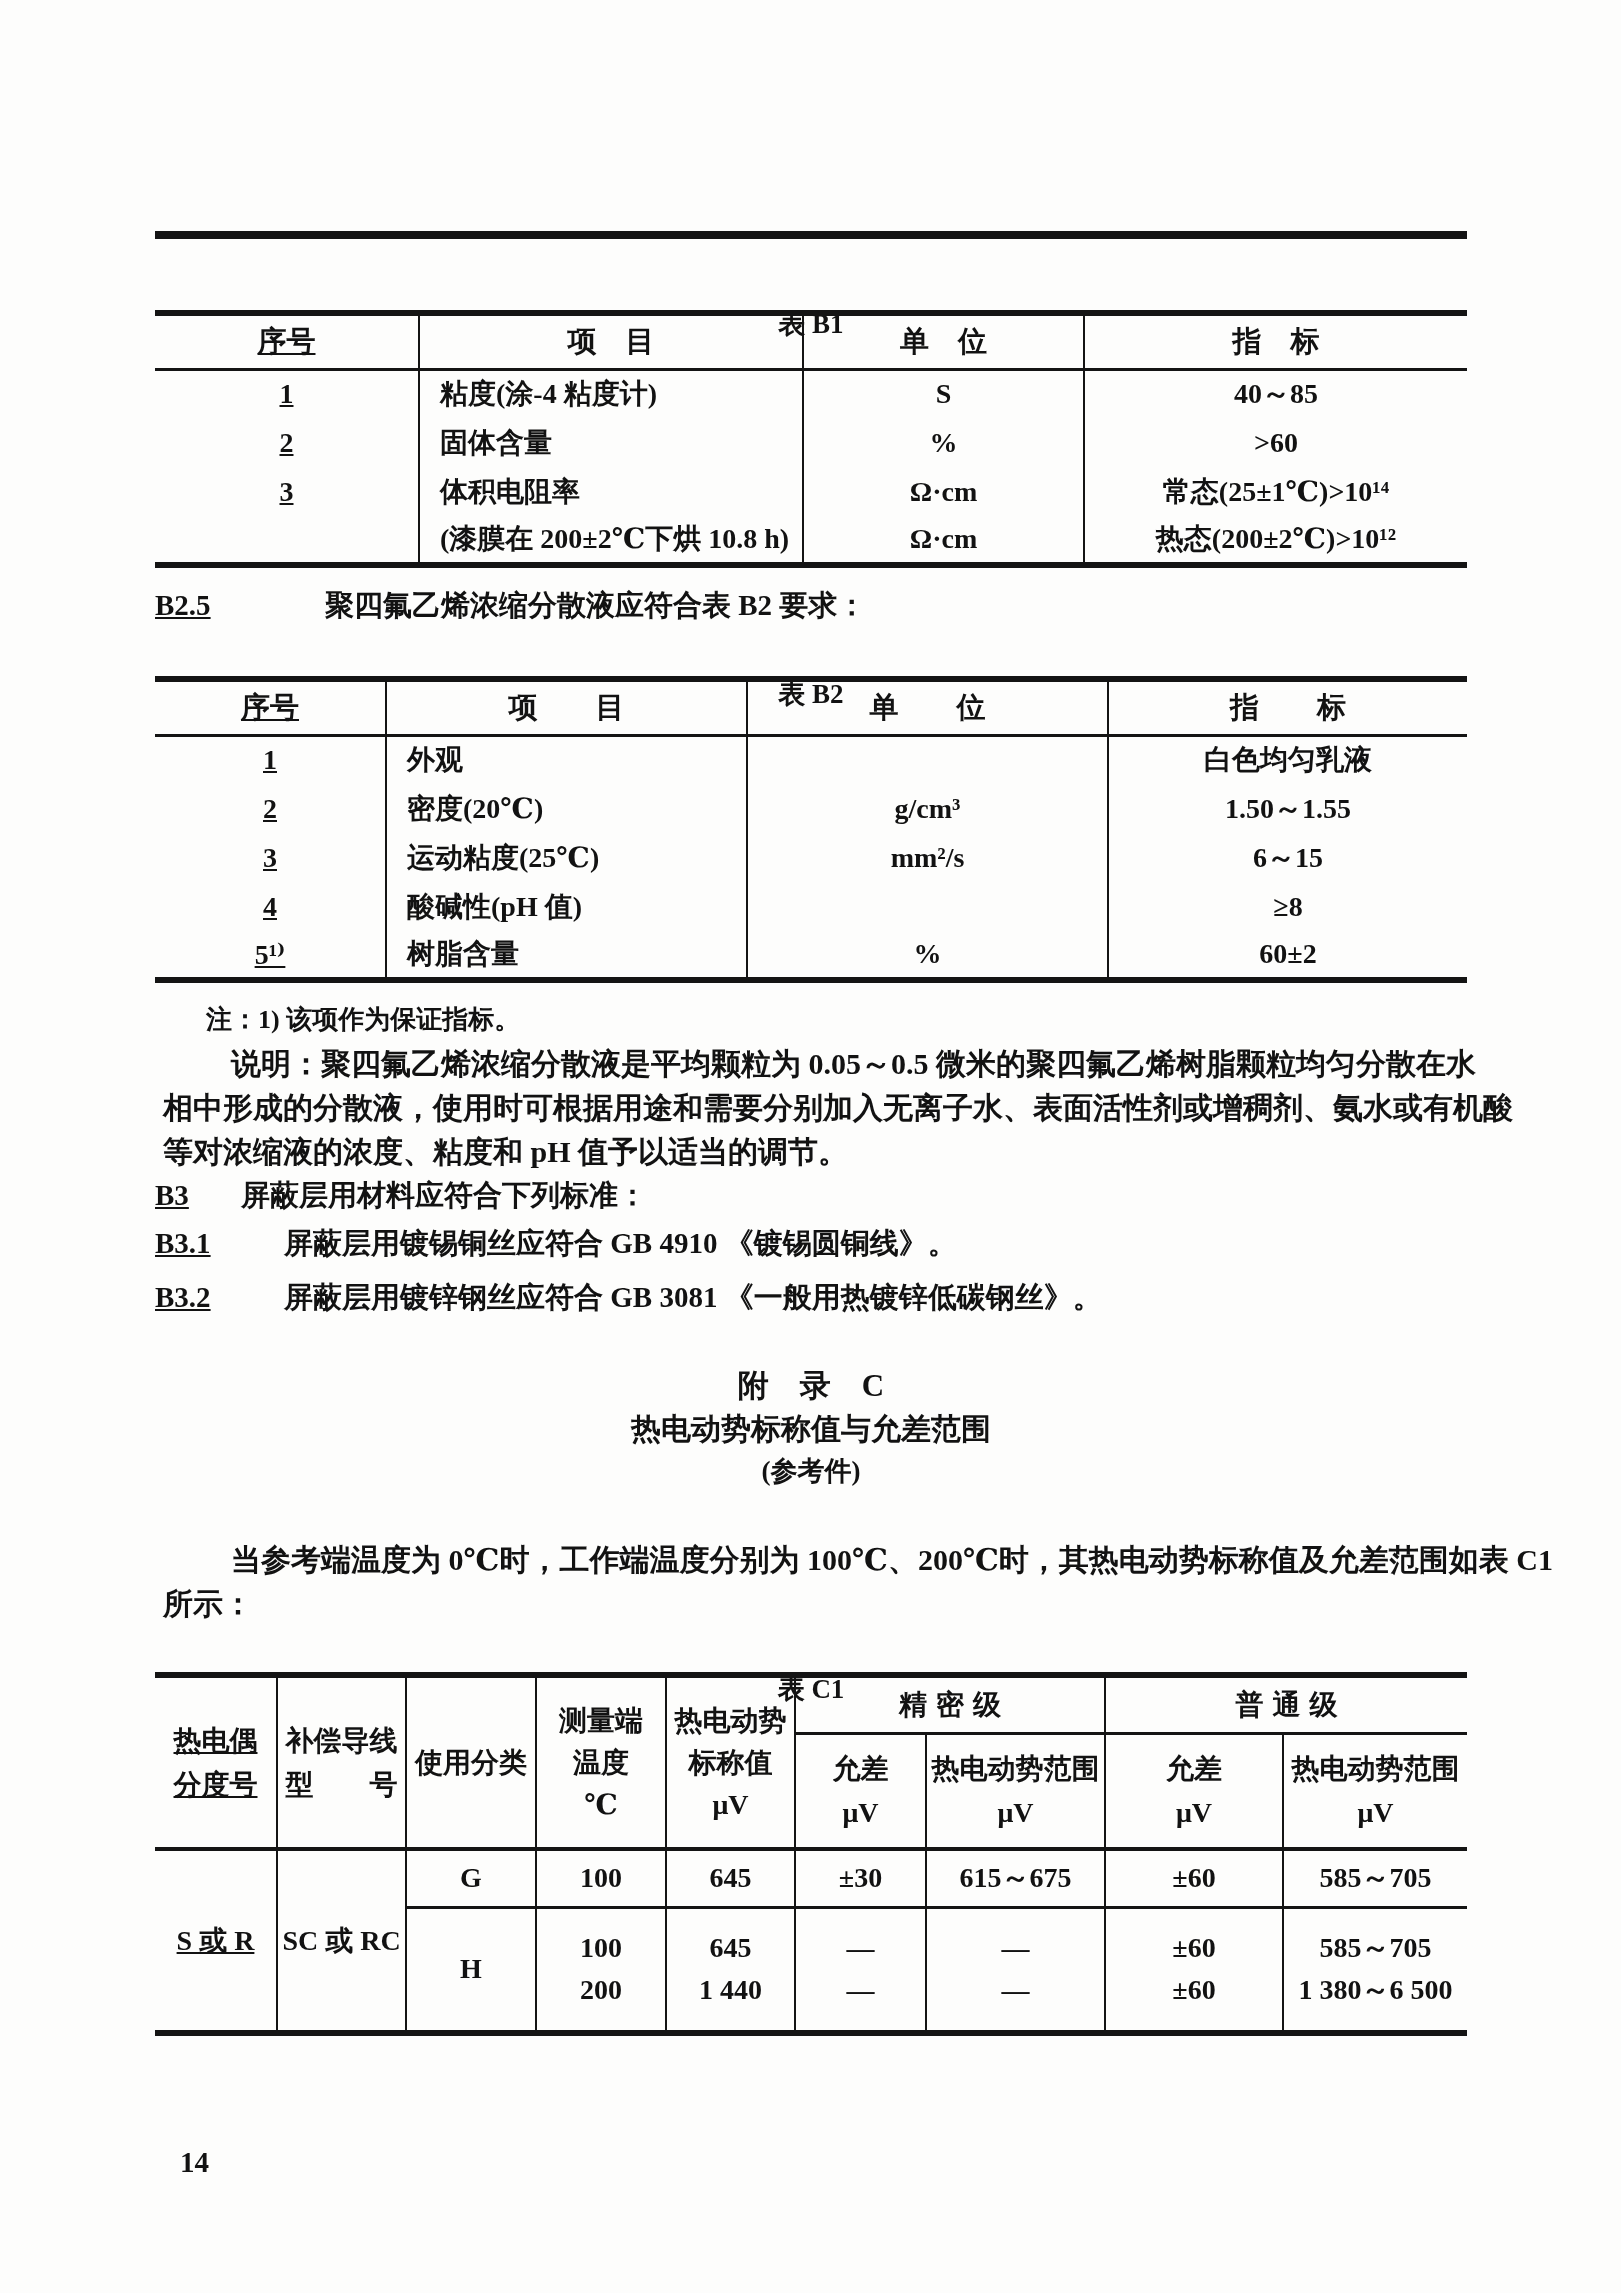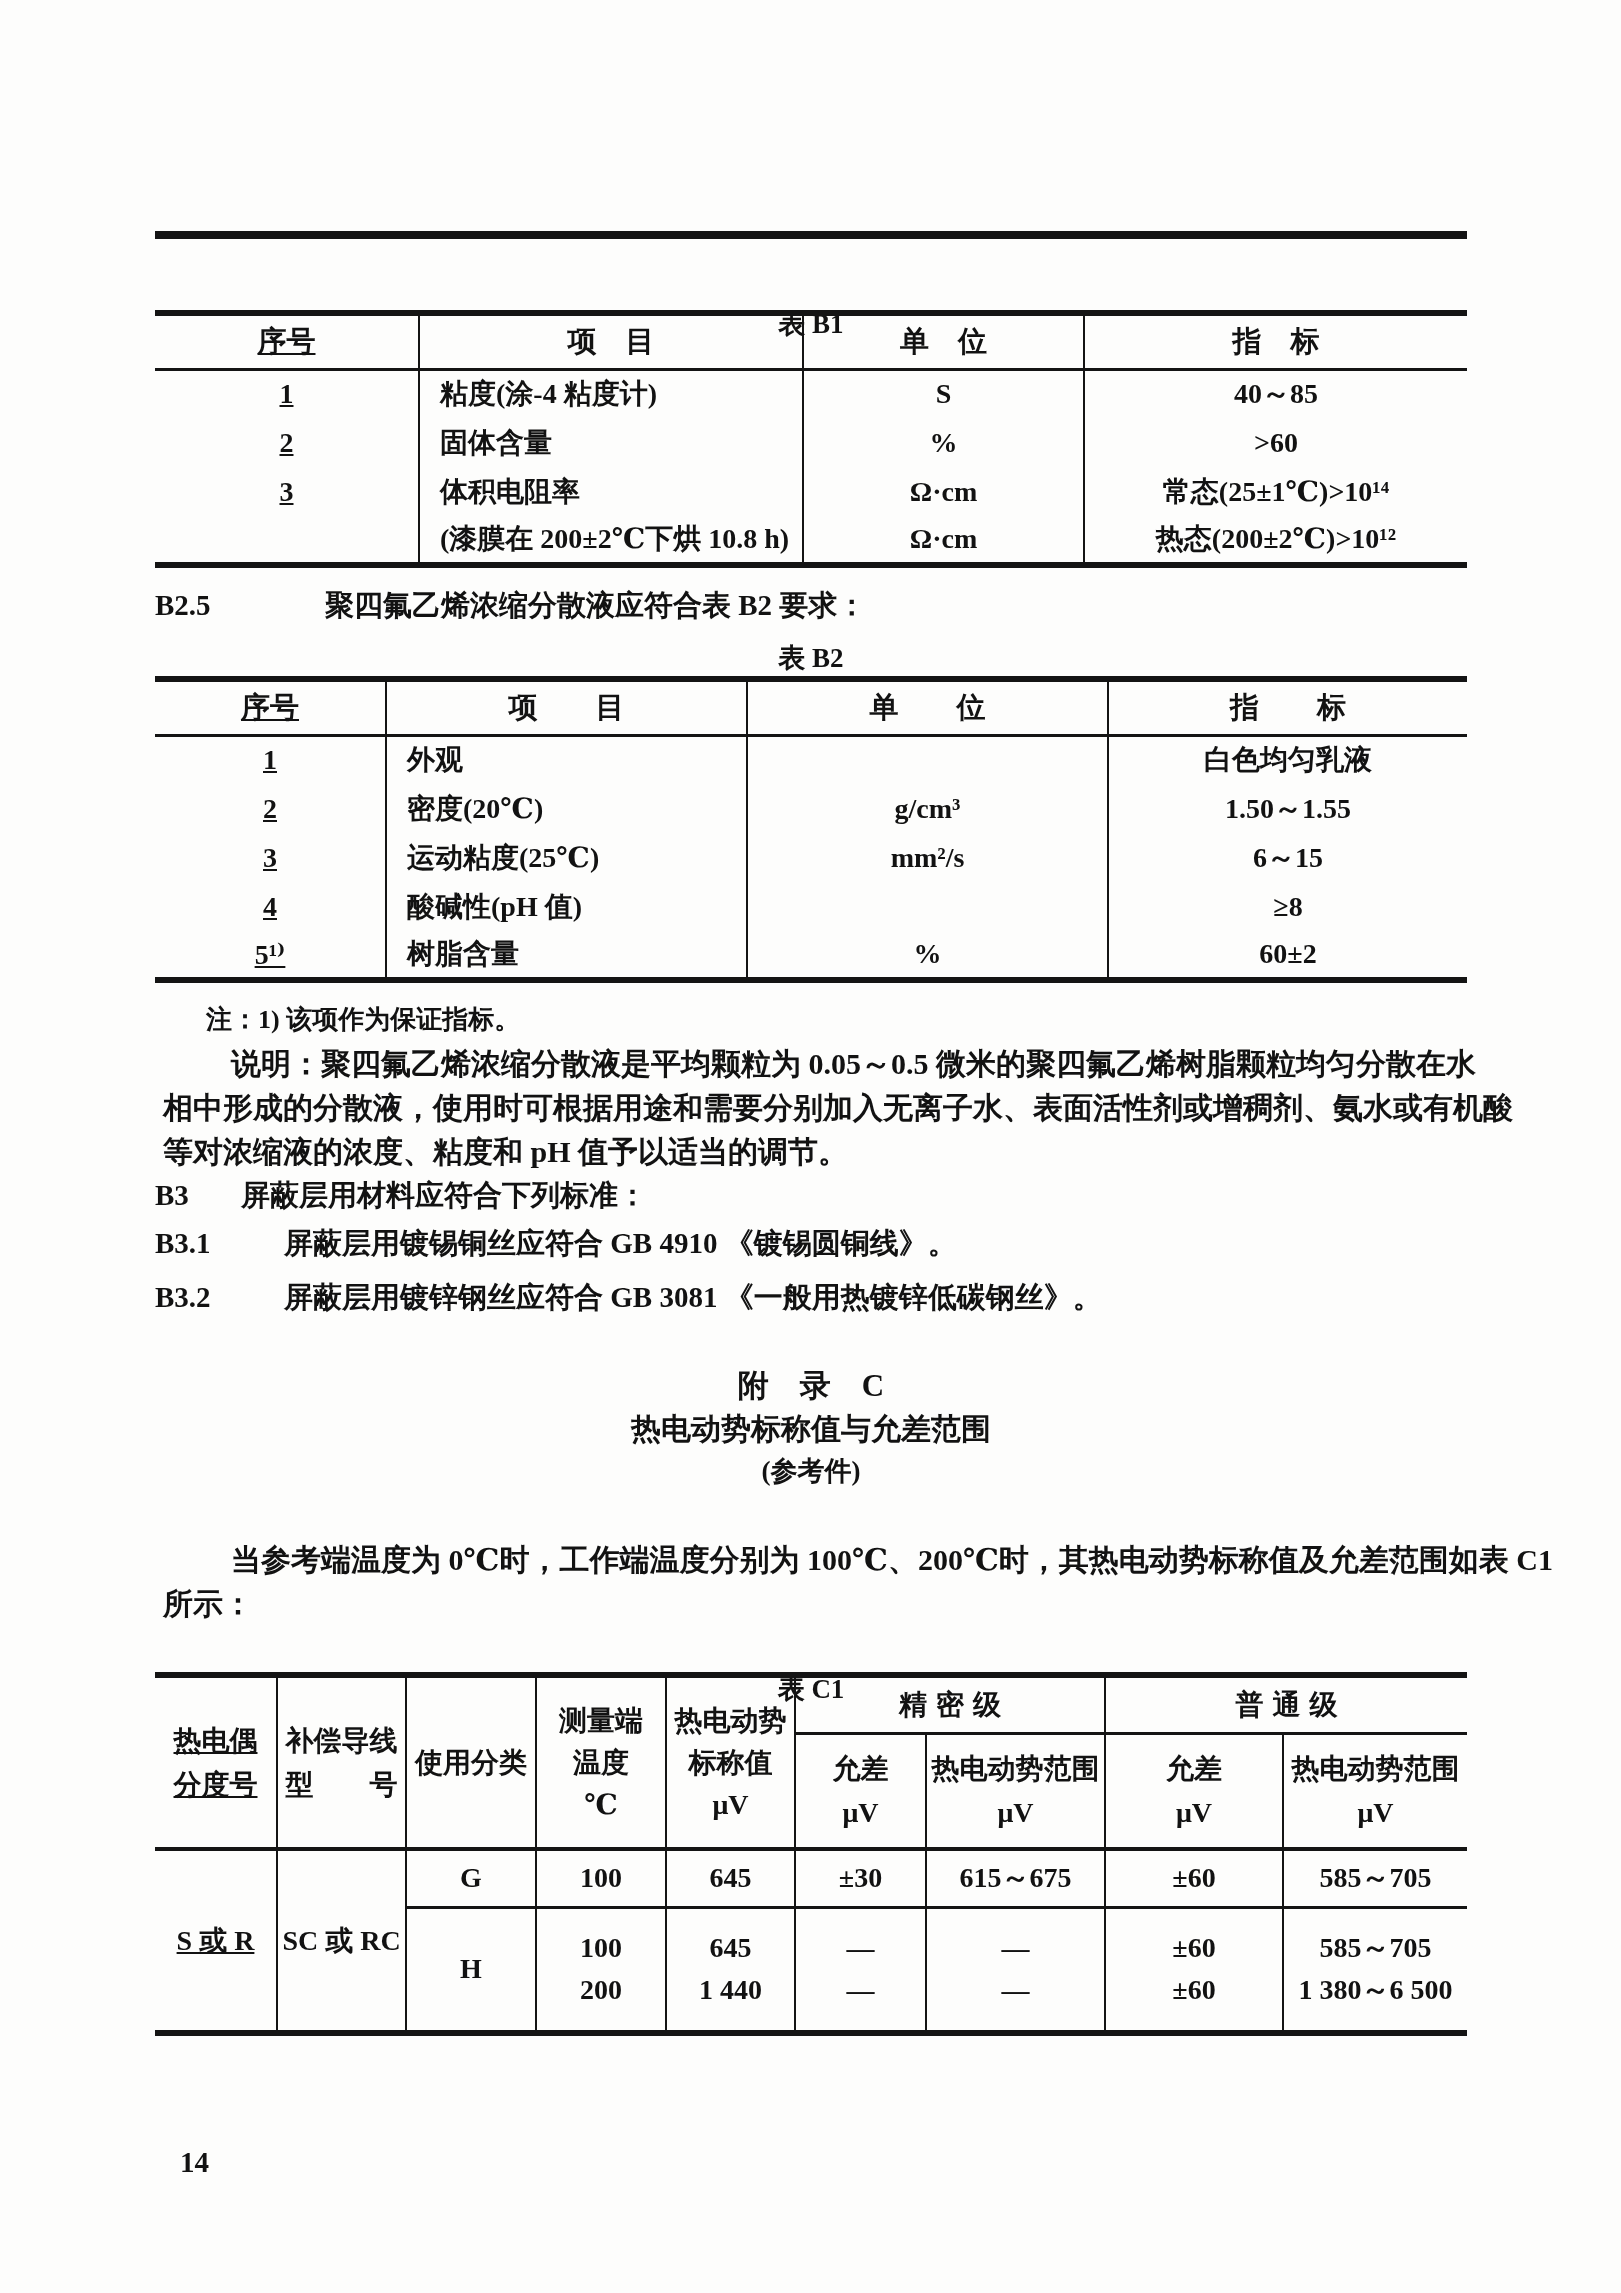--- a/index.html
+++ b/index.html
@@ -12,21 +12,21 @@
     font-family:"Liberation Serif","DejaVu Serif",serif;
     font-weight:700;
     overflow:hidden;
   }
   .abs{position:absolute;}
   .centered{left:155px;width:1312px;text-align:center;}
   .doc-title{top:182px;font-size:38px;letter-spacing:2px;}
   .top-rule{left:155px;top:231px;width:1312px;height:8px;background:#141414;}
   .cap{font-size:27px;margin-top:44px;}
   .cap-b1{top:262px;}
-  .cap-b2{top:596px;text-align:center;}
+  .cap-b2{top:632px;text-align:center;}
   .cap-c1{top:1627px;}
 
   table.tbl{
     position:absolute;left:155px;width:1312px;
     border-collapse:collapse;table-layout:fixed;
     border-top:6px solid #141414;border-bottom:6px solid #141414;
   }
   table.tbl th,table.tbl td{
     border-left:2px solid #141414;
     padding:0;text-align:center;vertical-align:middle;
@@ -43,21 +43,21 @@
   .tbl-c1{top:1672px;}
   .tbl-c1 th,.tbl-c1 td{font-size:27px;}
   .bb3{border-bottom:3px solid #141414 !important;}
   .bb4{border-bottom:4px solid #141414 !important;}
   .grp{letter-spacing:9px;text-indent:9px;}
   .l2{line-height:44px;}
   .l3{line-height:42px;}
   .ld{line-height:42px;}
 
   .textline{position:absolute;left:155px;font-size:29px;white-space:nowrap;line-height:40px;}
-  .sec-label{display:inline-block;}
+  .sec-label{display:inline-block;text-decoration:underline;}
   .note-line{position:absolute;left:206px;top:1002px;font-size:26px;line-height:36px;}
   .para{position:absolute;left:155px;width:1320px;font-size:30px;}
   .para .pline{line-height:44px;white-space:nowrap;margin-left:8px;}
   .indent1{text-indent:68px;}
   .shuoming{top:1042px;}
   .para-c{top:1538px;}
   .appx-title{top:1365px;font-size:31px;}
   .appx-sub{top:1409px;font-size:30px;}
   .appx-cat{top:1453px;font-size:27px;}
   .page-num{position:absolute;left:180px;top:2146px;font-size:29px;}

